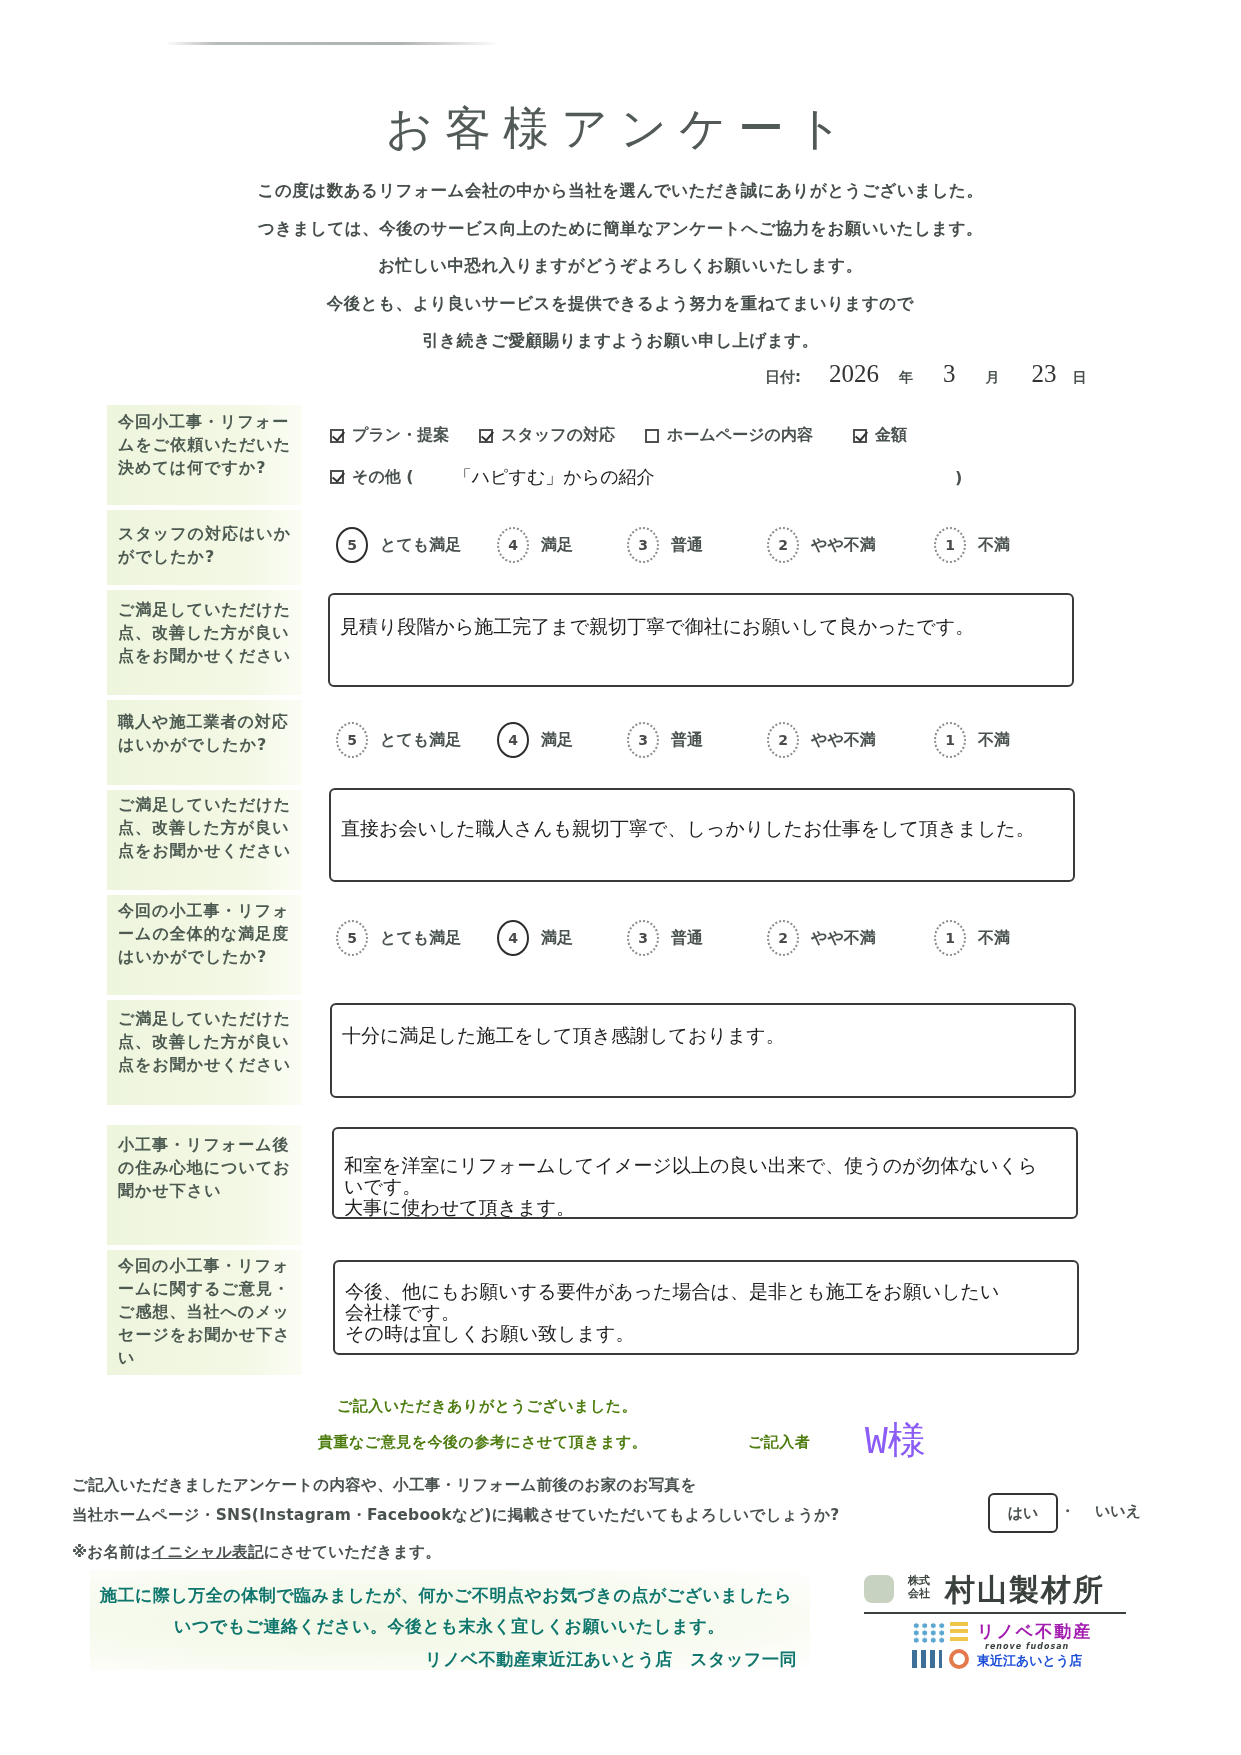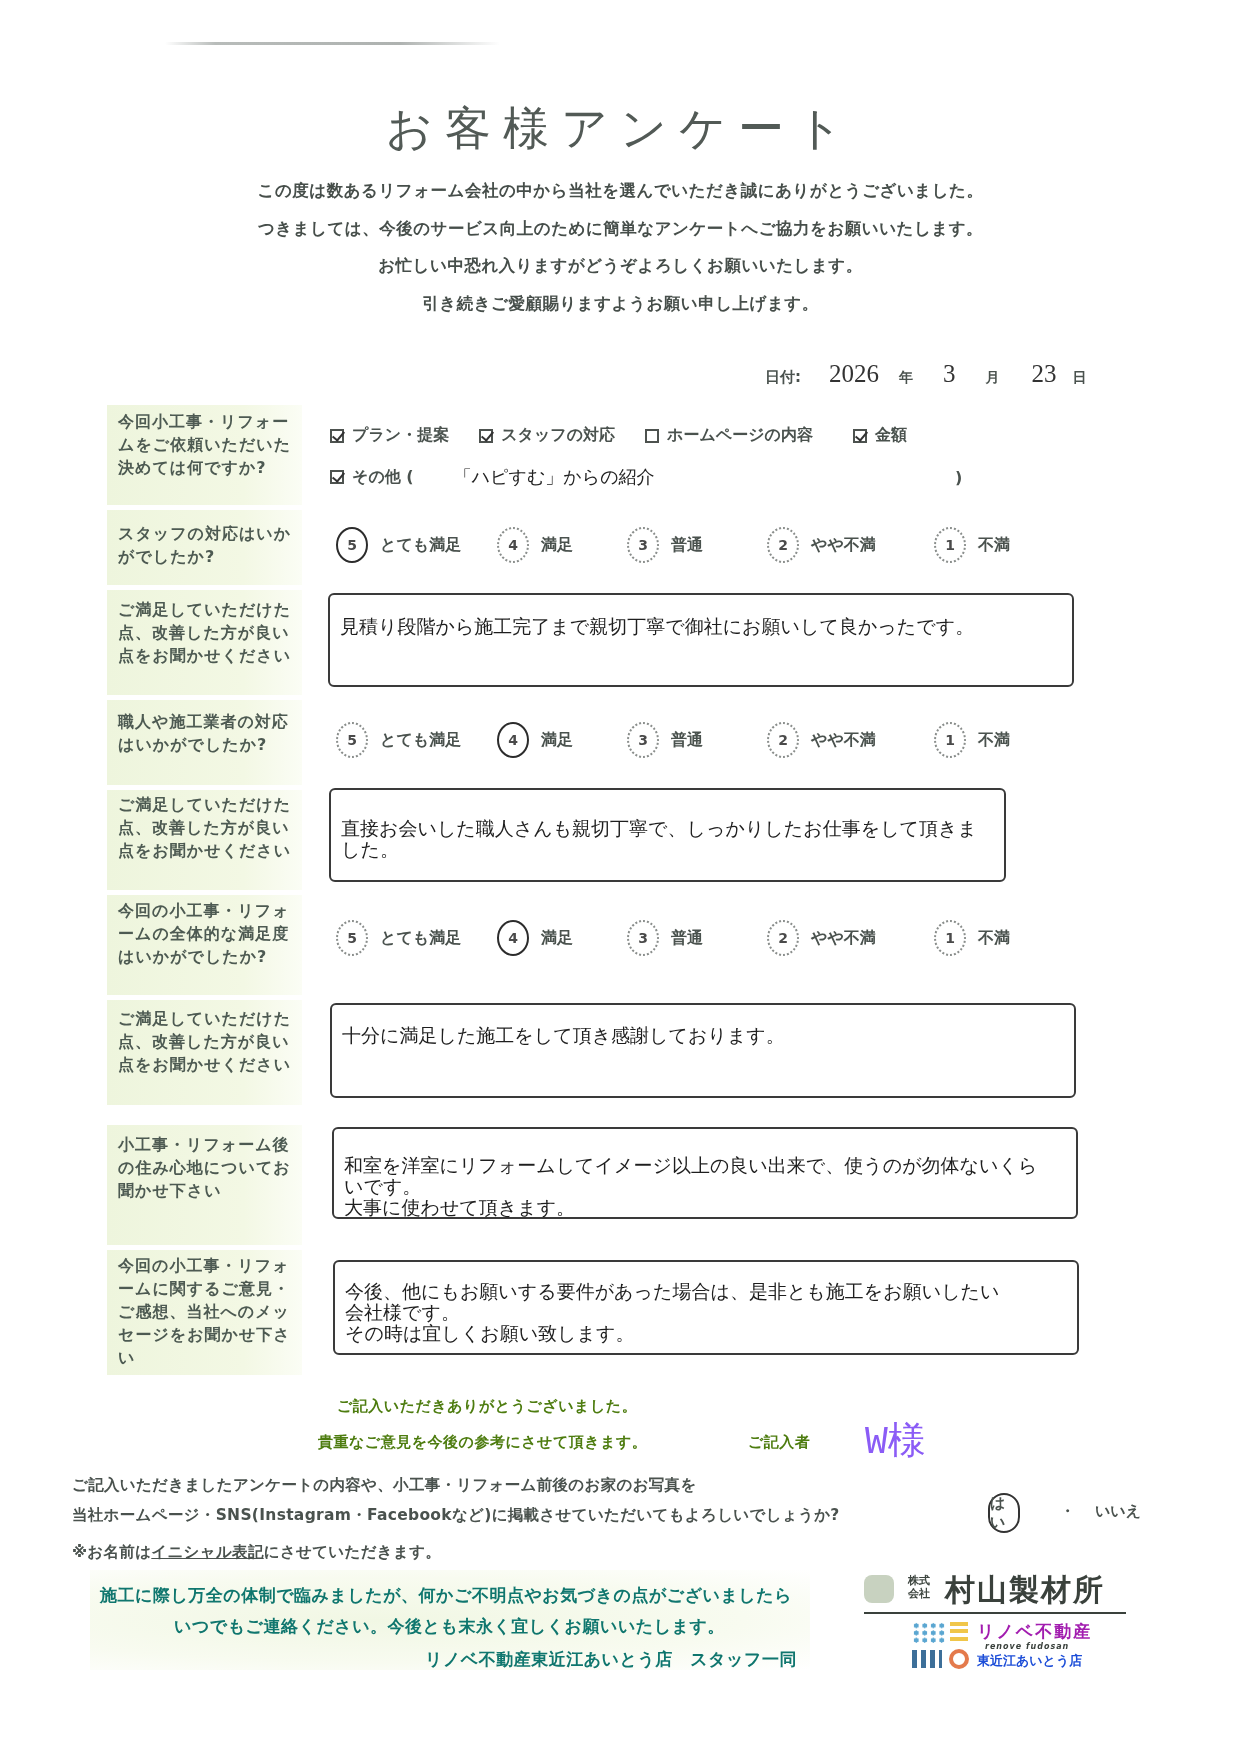--- a/index.html
+++ b/index.html
@@ -37,21 +37,21 @@
   .circle { width: 32px; height: 36px; border-radius: 50%; border: 2px dotted #8a8e8c; display: flex;
     align-items: center; justify-content: center; font-size: 14px; font-weight: bold; color: #4a4a4a; margin-right: 12px; }
   .circle.selected { border: 2.5px solid #2c2c2c; }
 
   .answer-box { position: absolute; border: 2px solid #3a3a3a; border-radius: 6px; background: #fff;
     font-family: "Liberation Serif", serif; font-size: 19px; color: #1e1e1e; line-height: 21px; padding: 0 10px; }
 
   .thanks { position: absolute; font-size: 15px; font-weight: bold; color: #4d7c0f; letter-spacing: 0.5px; }
   .signer-name { position: absolute; font-family: Liberation Mono, monospace; font-size: 38px; color: #8b5cf6; }
   .consent { position: absolute; left: 72px; font-size: 15.5px; font-weight: bold; color: #4a524e; letter-spacing: 0.3px; }
-  .yes-box { position: absolute; left: 988px; top: 1493px; width: 32px; height: 40px; border: 2px solid #333; border-radius: 16px;
+  .yes-box { position: absolute; left: 988px; top: 1493px; width: 70px; height: 40px; border: 2px solid #333; border-radius: 6px;
     display: flex; align-items: center; justify-content: center; font-size: 15px; font-weight: bold; color: #4a524e; }
   .dot-sep { position: absolute; left: 1060px; top: 1502px; font-size: 15px; font-weight: bold; color: #4a524e; }
   .no-opt { position: absolute; left: 1095px; top: 1502px; font-size: 15px; font-weight: bold; color: #4a524e; }
   .underline { text-decoration: underline; }
 
   .footer-bg { position: absolute; left: 90px; top: 1570px; width: 720px; height: 100px;
     background: radial-gradient(ellipse at 40% 50%, #f1f7e4 0%, #f8fbf0 60%, rgba(255,255,255,0) 100%); }
   .footer-line { position: absolute; font-size: 17px; font-weight: bold; color: #0f766e; letter-spacing: 0.5px; }
 
   .logo { position: absolute; left: 860px; top: 1570px; width: 280px; height: 100px; }
@@ -74,20 +74,21 @@
 <body>
 
 <div class="scan-line"></div>
 
 <h1 class="title">お客様アンケート</h1>
 
 <div class="intro">
   <p>この度は数あるリフォーム会社の中から当社を選んでいただき誠にありがとうございました。</p>
   <p>つきましては、今後のサービス向上のために簡単なアンケートへご協力をお願いいたします。</p>
   <p>お忙しい中恐れ入りますがどうぞよろしくお願いいたします。</p>
+  <p>今後とも、より良いサービスを提供できるよう努力を重ねてまいりますので</p>
   <p>引き続きご愛顧賜りますようお願い申し上げます。</p>
 </div>
 
 <div class="date">
   <span class="lbl">日付:</span>
   <span class="val" style="margin-left:28px">2026</span>
   <span class="unit" style="margin-left:20px">年</span>
   <span class="val" style="margin-left:30px">3</span>
   <span class="unit" style="margin-left:30px">月</span>
   <span class="val" style="margin-left:32px">23</span>
@@ -175,21 +176,21 @@
   <div class="rating-opt" style="width:167px">
       <span class="circle">2</span>
       <span>やや不満</span>
     </div>
   <div class="rating-opt">
       <span class="circle">1</span>
       <span>不満</span>
     </div>
 </div>
 <div class="qlabel" style="top:793px">ご満足していただけた点、改善した方が良い点をお聞かせください</div>
-<div class="answer-box" style="left:329px;top:788px;width:677px;height:94px;padding-top:28px">直接お会いした職人さんも親切丁寧で、しっかりしたお仕事をして頂きました。</div>
+<div class="answer-box" style="left:329px;top:788px;width:746px;height:94px;padding-top:28px">直接お会いした職人さんも親切丁寧で、しっかりしたお仕事をして頂きました。</div>
 
 <div class="qlabel" style="top:899px">今回の小工事・リフォームの全体的な満足度はいかがでしたか?</div>
 <div class="rating-row" style="top:920px">
   <div class="rating-opt" style="width:161px">
       <span class="circle">5</span>
       <span>とても満足</span>
     </div>
   <div class="rating-opt" style="width:130px">
       <span class="circle selected">4</span>
       <span>満足</span>

